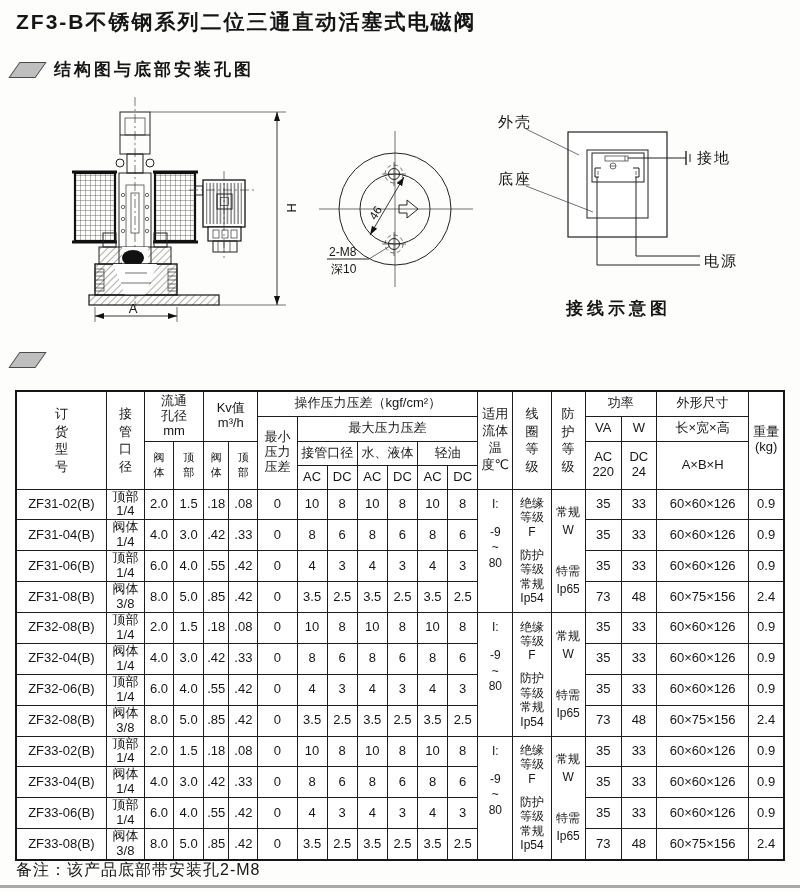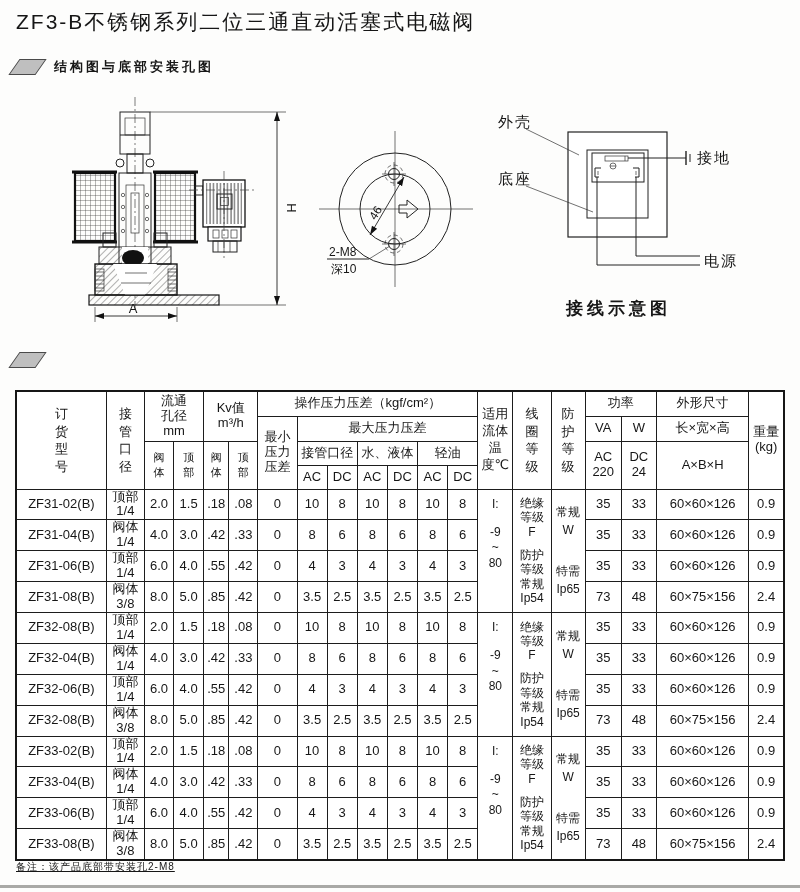--- a/index.html
+++ b/index.html
@@ -2,24 +2,24 @@
 <html><head>
 <meta charset="utf-8">
 <style>
   html,body{margin:0;padding:0;}
   body{
     width:800px;height:892px;position:relative;background:#fdfdfc;
     font-family:"Liberation Sans","DejaVu Sans",sans-serif;color:#161616;
     overflow:hidden;
   }
   .abs{position:absolute;}
-  .title{left:16px;top:8px;font-size:21px;font-weight:400;letter-spacing:2px;white-space:nowrap;}
-  .sec{display:flex;align-items:center;gap:13px;font-size:13px;font-weight:700;letter-spacing:3px;}
+  .title{left:16px;top:8px;font-size:21px;font-weight:700;letter-spacing:2px;white-space:nowrap;}
+  .sec{display:flex;align-items:center;gap:13px;font-size:17px;font-weight:700;letter-spacing:3px;}
   .pico{width:25px;height:14px;background:#bfbfbf;border:1.6px solid #4a4a4a;transform:skewX(-35deg);margin-left:8px;}
-  .note{left:16px;top:860px;font-size:10px;letter-spacing:1px;text-decoration:underline;}
+  .note{left:16px;top:860px;font-size:16px;letter-spacing:1px;}
   .bottom-rule{left:0;top:885px;width:800px;height:3px;background:#a9a9a6;}
 
   
   table.spec{border-collapse:collapse;table-layout:fixed;width:770px;border:2px solid #161616;background:#fff;}
   table.spec th,table.spec td{
     border:1px solid #1d1d1d;padding:0;text-align:center;vertical-align:middle;
     font-weight:400;font-size:13px;line-height:1.15;overflow:hidden;
   }
   thead tr:nth-child(1){height:25px;}
   thead tr:nth-child(2){height:25px;padding-left:9px;}

